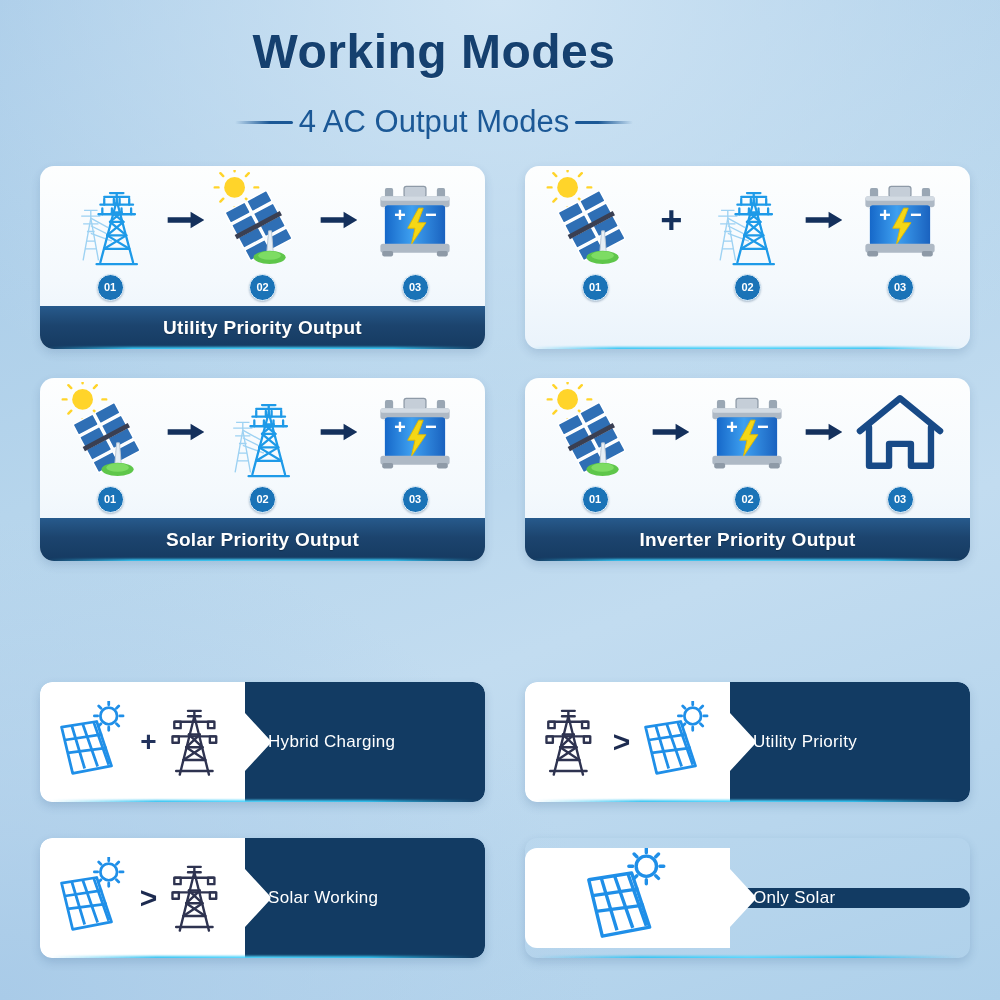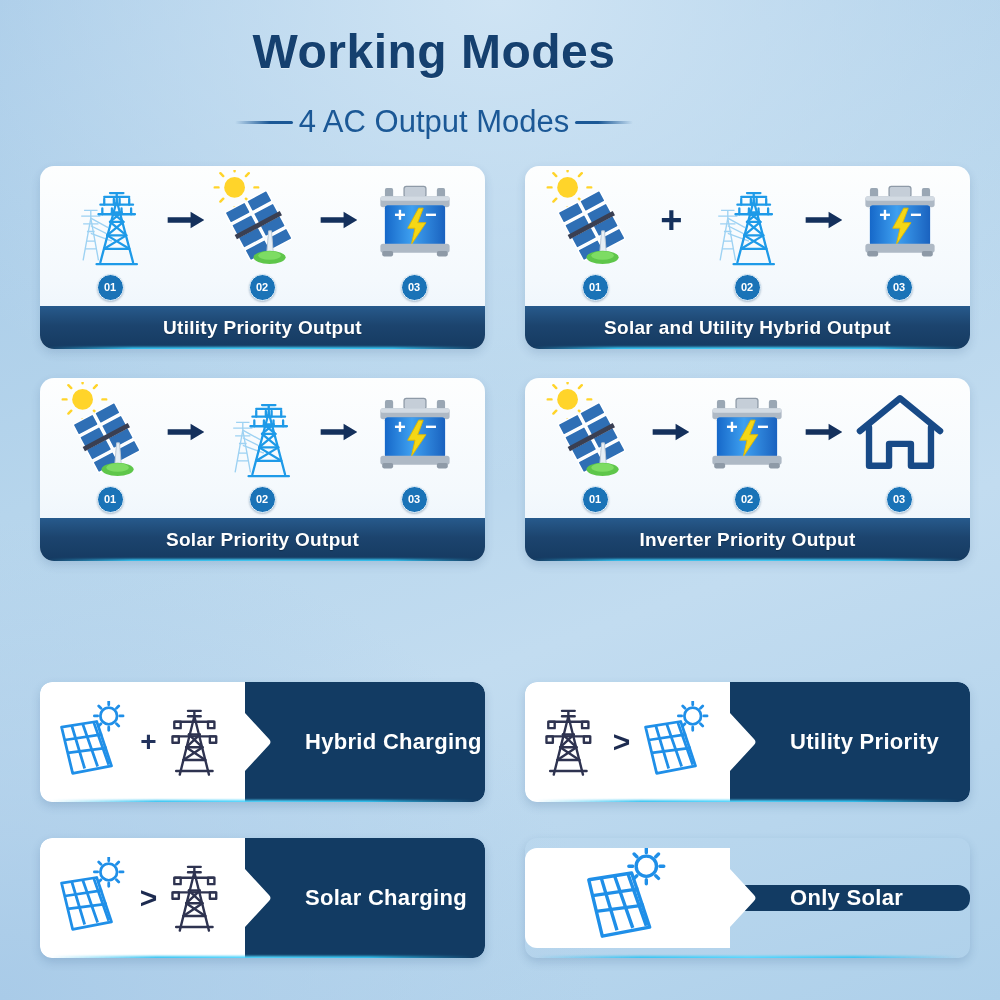--- a/index.html
+++ b/index.html
@@ -50,21 +50,21 @@
   }
   .ac-body{position:relative;height:140px;}
   .ac-flow{
     position:absolute;left:0;right:0;top:6px;height:96px;
     display:flex;align-items:center;justify-content:space-around;padding:0 16px;
   }
   .slot{width:108px;height:96px;display:flex;align-items:center;justify-content:center;}
   .conn{width:44px;display:flex;align-items:center;justify-content:center;}
   .ac-nums{
     position:absolute;left:0;right:0;bottom:2px;height:34px;
-    display:flex;align-items:center;justify-content:flex-start;padding:0 16px;
+    display:flex;align-items:center;justify-content:space-between;padding:0 16px;
   }
   .num-slot{width:108px;display:flex;align-items:center;justify-content:center;}
   .num-gap{width:44px;}
   .badge{
     width:25px;height:25px;border-radius:50%;
     background:#1a73b7;border:1px solid #eaf4fb;
     color:#ffffff;font-size:11px;font-weight:bold;
     display:flex;align-items:center;justify-content:center;
     box-shadow:0 1px 2px rgba(20,60,100,.3);
   }
@@ -102,21 +102,21 @@
   .ch-right{
     flex:1;position:relative;background:#123b63;
     display:flex;align-items:center;
     border-radius:0 12px 12px 0;
   }
   .notch{
     position:absolute;left:0;top:50%;transform:translateY(-50%);
     width:28px;height:58px;
   }
   .ch-label{
-    margin-left:60px;color:#ffffff;font-size:22px;font-weight:bold;letter-spacing:.3px;
+    margin-left:23px;color:#ffffff;font-size:17px;font-weight:normal;letter-spacing:.3px;
   }
   .ch-conn{color:#22325c;font-size:28px;font-weight:bold;line-height:1;}
   .ch-conn.gt{font-size:30px;color:#1d2b50;}
 </style>
 </head>
 <body>
 
 <div class="page">
 
   <div class="main-title">Working Modes</div>
@@ -322,21 +322,20 @@
         <span class="num-gap"></span>
         <span class="num-slot">
             <span class="badge">02</span>
           </span>
         <span class="num-gap"></span>
         <span class="num-slot">
             <span class="badge">03</span>
           </span>
       </div>
     </div>
-    <div class="ac-footer">Solar and Utility Hybrid Output</div>
     <div class="glow"></div>
   </div>
 
   <div class="ac-card" id="ac-2" style="left:40px;top:378px;">
     <div class="ac-body">
       <div class="ac-flow">
         <span class="slot">
             <svg width="104" height="100" viewBox="0 0 110 105">
     <circle cx="26" cy="18" r="11" fill="#ffd42a"></circle>
     <g stroke="#ffd42a" stroke-width="2.6" stroke-linecap="round">
@@ -636,21 +635,21 @@
               <rect x="45" y="22" width="7" height="7"></rect>
       <rect x="6" y="38" width="7" height="7"></rect>
               <rect x="47" y="38" width="7" height="7"></rect>
     </g>
   </svg></span>
     </div>
     <div class="ch-right">
       <span class="notch"><svg width="28" height="58" viewBox="0 0 28 58">
   <path d="M0 0 L24 26 Q27 29 24 32 L0 58 Z" fill="#ffffff"></path>
           </svg></span>
-      <span class="ch-label">Solar Charging</span>
+      <span class="ch-label">Solar Working</span>
     </div>
     <div class="ch-glow"></div>
   </div>
 
   <div class="ch-card" id="ch-3" style="left:525px;top:838px;align-items:center;">
     <div class="ch-left">
       <span class="ico-solar-line big"><svg width="90.28" height="95.16" viewBox="0 0 80 84">
     <g stroke="#1f8fe8" stroke-width="3" fill="none" stroke-linejoin="round">
       <path d="M6 28 L44 22 L60 70 L18 78 Z"></path>
       <path d="M17 26.3 L31 72.8 M29 24.9 L45 70.6 M41 23.5 L57 68.8"></path>

